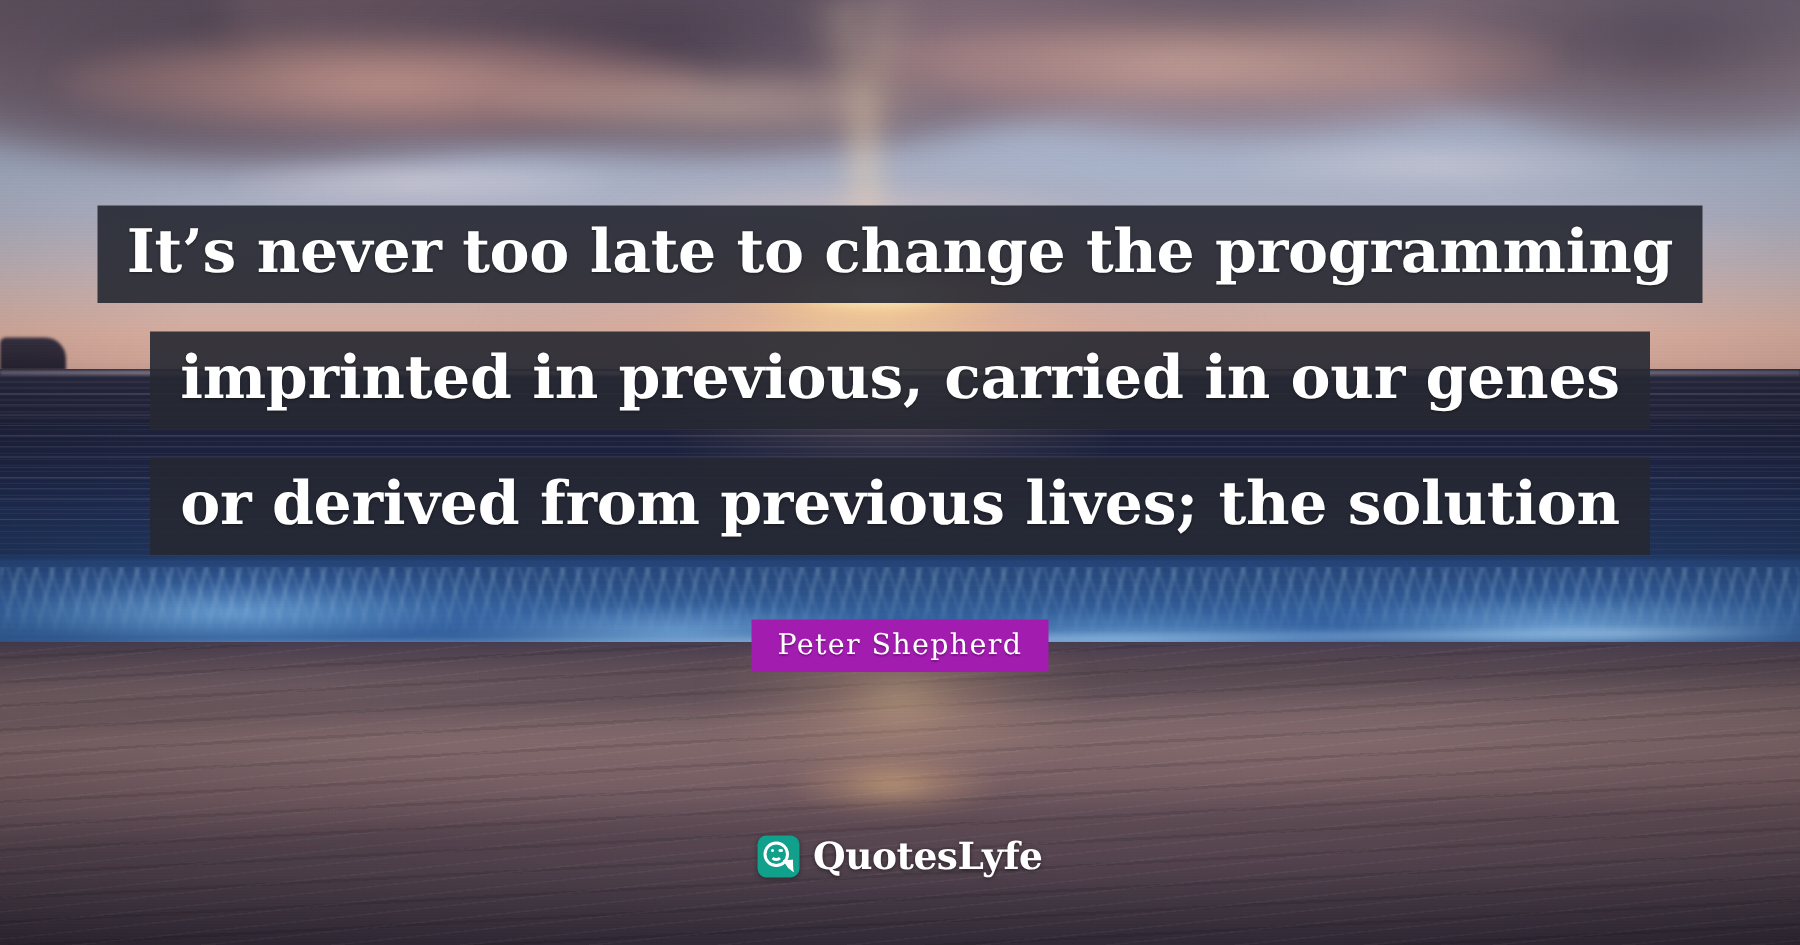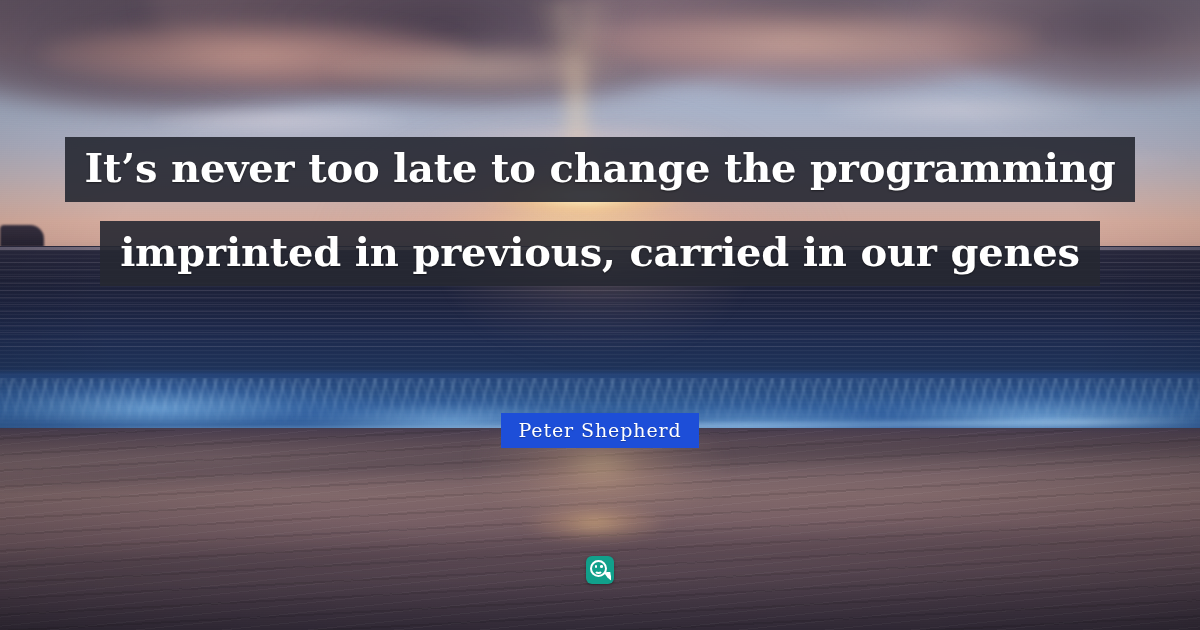--- a/index.html
+++ b/index.html
@@ -298,21 +298,21 @@
     margin-bottom:3px;
   }
 
   
   .author-wrap {
     position:absolute; left:0; right:0; top:413px;
     display:flex; justify-content:center;
   }
   .author-badge {
     display:inline-block;
-    background:#1d4ed8;
+    background:#a21caf;
     color:#ffffff;
     font-family:"DejaVu Serif", "Liberation Serif", serif;
     font-size:19px;
     font-weight:400;
     letter-spacing:.9px;
     padding:6px 17px 7px 17px;
     white-space:nowrap;
     text-shadow:0 1px 1px rgba(0,0,0,.25);
   }
 
@@ -404,29 +404,31 @@
     <div class="sand-glow"></div>
     <div class="sand-glow2"></div>
 
     <div class="vignette"></div>
     <div class="grain"></div>
   </div>
 
   <div class="quote-block">
     <span class="quote-line">It’s never too late to change the programming</span>
     <span class="quote-line">imprinted in previous, carried in our genes</span>
+    <span class="quote-line">or derived from previous lives; the solution</span>
   </div>
 
   <div class="author-wrap">
     <span class="author-badge">Peter Shepherd</span>
   </div>
 
   <div class="brand">
     <span class="brand-mark">
       <span class="face"></span>
       <span class="eye l"></span>
       <span class="eye r"></span>
       <span class="smile"></span>
       <span class="tail"></span>
     </span>
+    <span class="brand-name">QuotesLyfe</span>
   </div>
 
 </div>
 
 </body></html>

